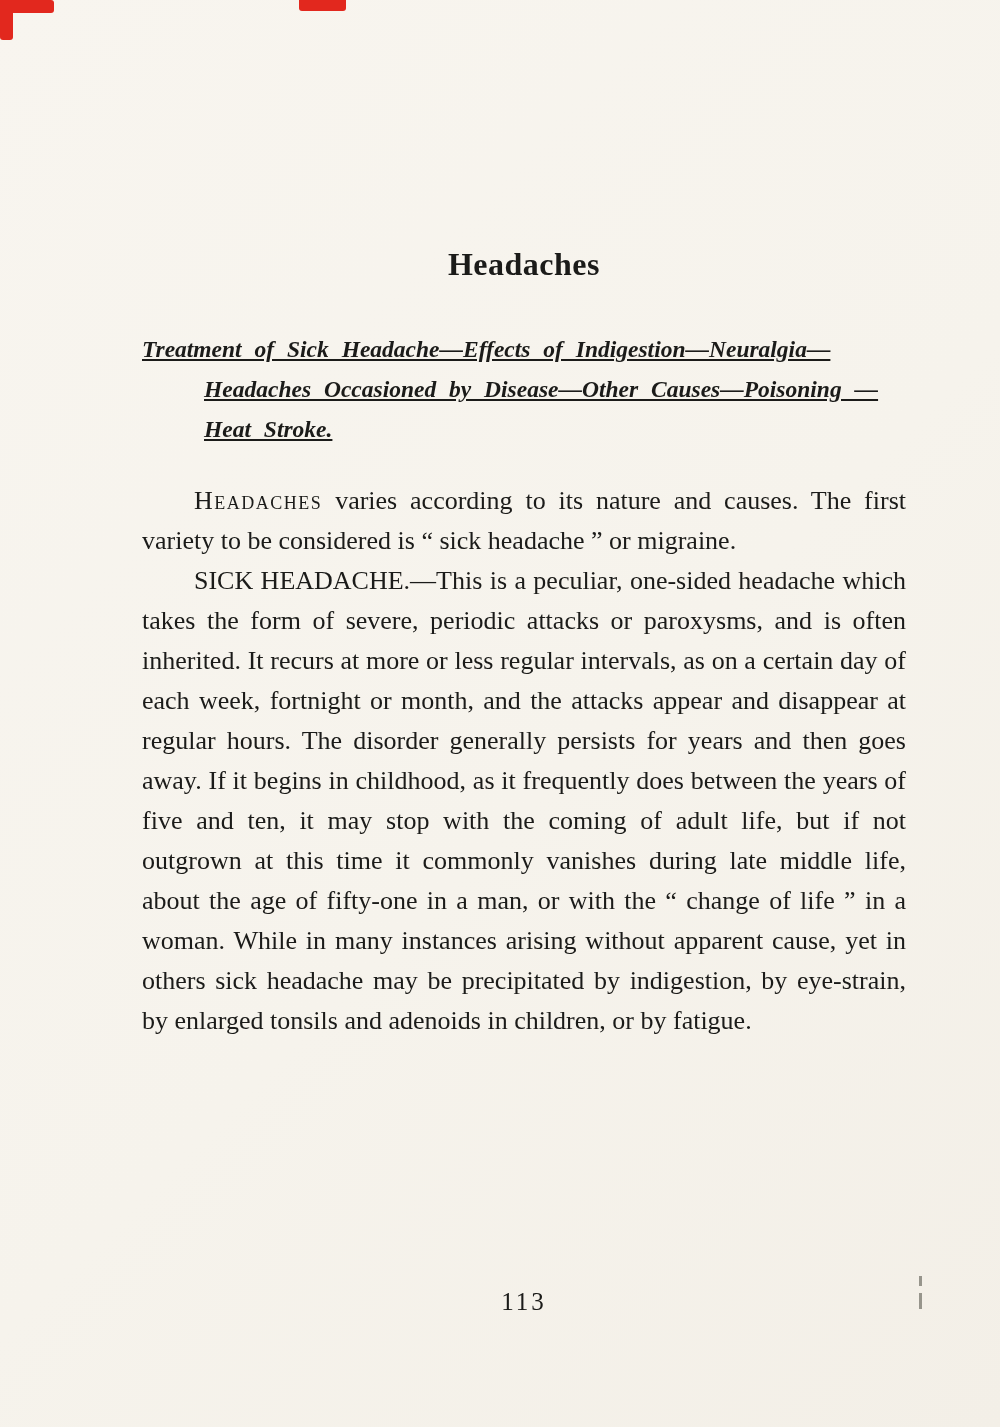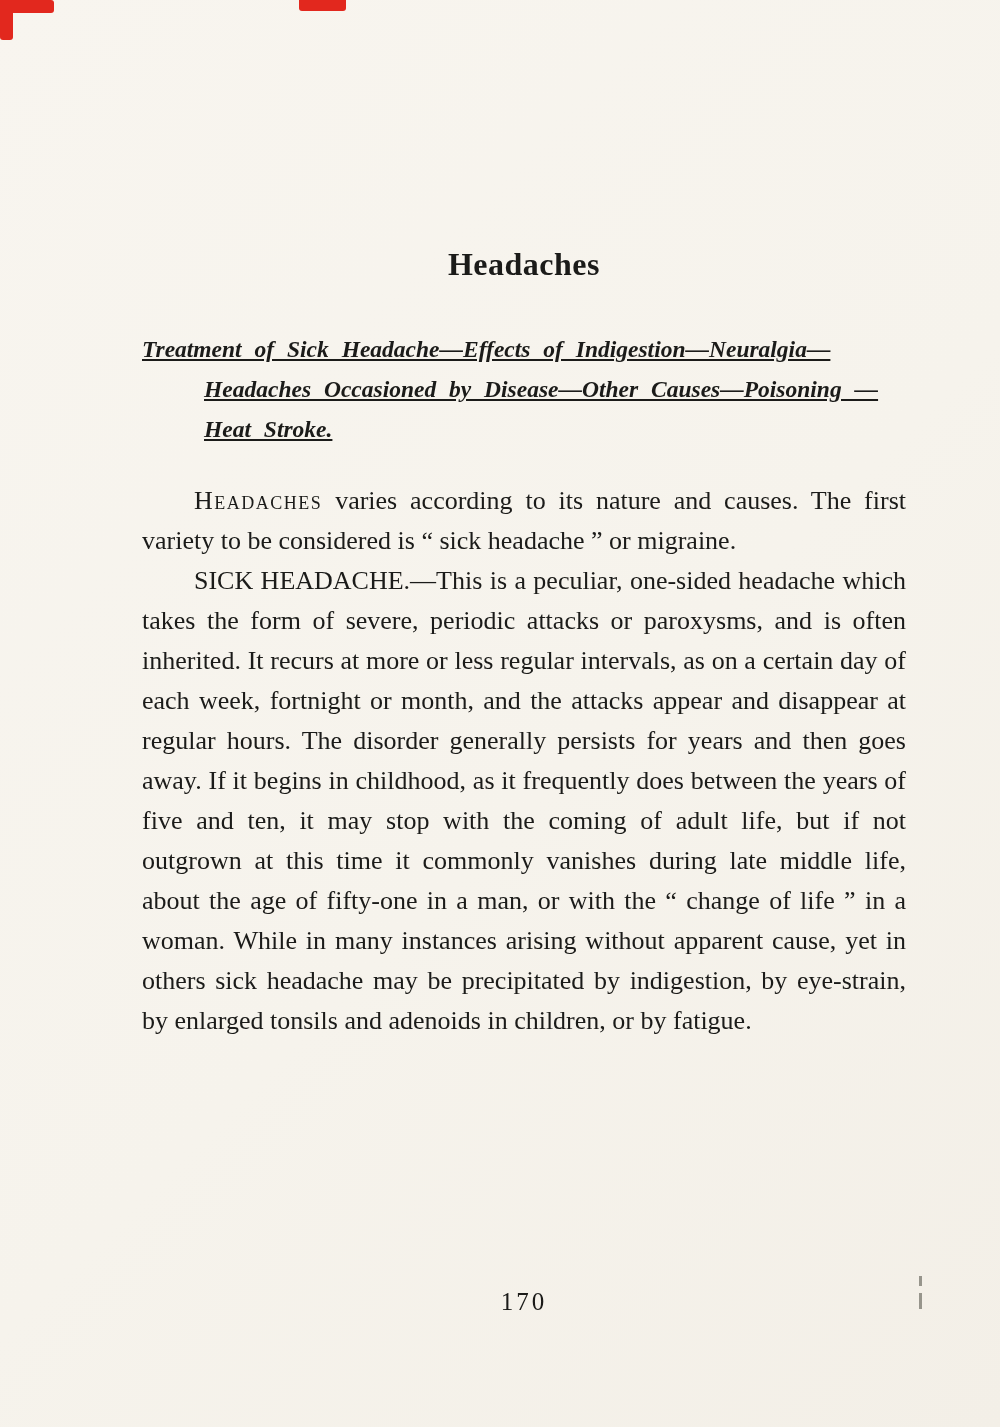--- a/index.html
+++ b/index.html
@@ -111,15 +111,15 @@
     <h1 class="book-title">Headaches</h1>
 
     <p class="summary">Treatment of Sick Headache—Effects of Indigestion—Neuralgia—Headaches Occasioned by Disease—Other Causes—Poisoning —Heat Stroke.</p>
 
     <p class="body-para"><span class="lead-smallcaps">Headaches</span><span> varies according to its nature and causes. The first variety to be considered is “ sick headache ” or migraine.</span></p>
 
     <p class="body-para"><span class="lead-bold">SICK HEADACHE.—</span><span>This is a peculiar, one-sided headache which takes the form of severe, periodic attacks or paroxysms, and is often inherited. It recurs at more or less regular intervals, as on a certain day of each week, fortnight or month, and the attacks appear and disappear at regular hours. The disorder generally persists for years and then goes away. If it begins in childhood, as it frequently does between the years of five and ten, it may stop with the coming of adult life, but if not outgrown at this time it commonly vanishes during late middle life, about the age of fifty-one in a man, or with the “ change of life ” in a woman. While in many instances arising without apparent cause, yet in others sick headache may be precipitated by indigestion, by eye-strain, by enlarged tonsils and adenoids in children, or by fatigue.</span></p>
 
   </div>
 
-  <div class="page-number">170</div>
+  <div class="page-number">113</div>
 
 </div>
 
 </body></html>

